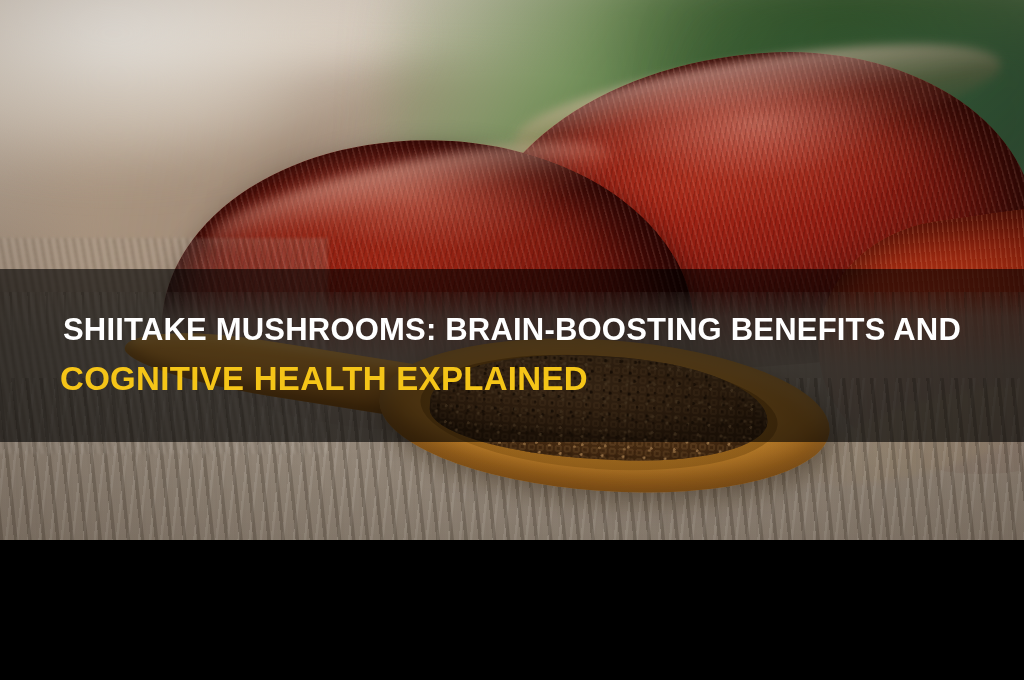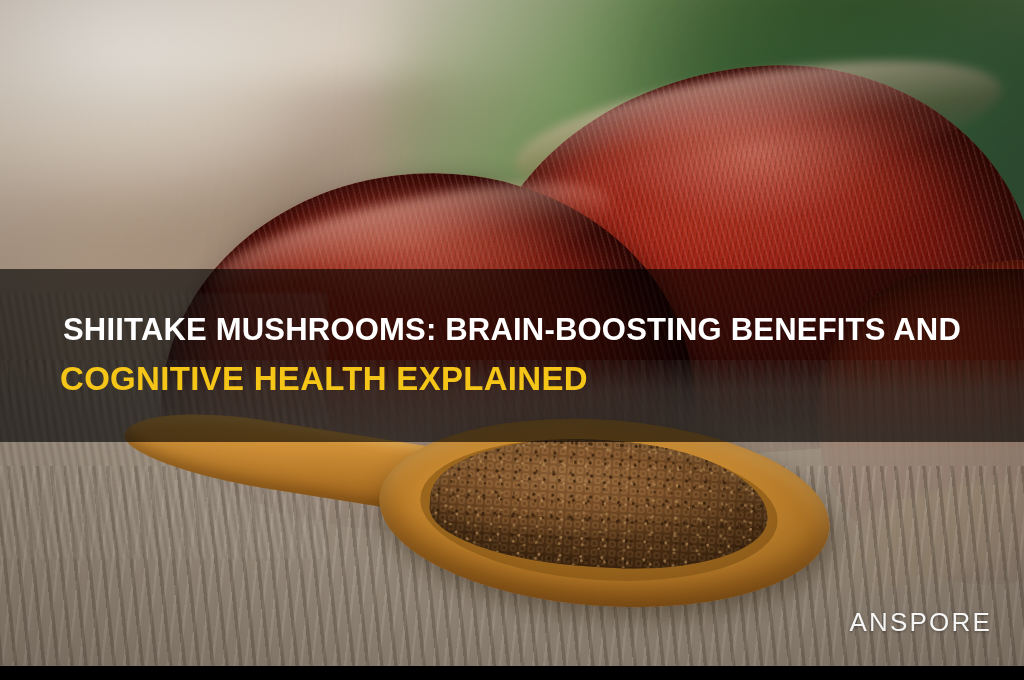--- a/index.html
+++ b/index.html
@@ -6,21 +6,21 @@
     margin: 0; padding: 0;
     background: #000;
   }
   body {
     font-family: "Liberation Sans", sans-serif;
   }
 
   .stage {
     position: relative;
     width: 1024px;
-    height: 666px;
+    height: 540px;
     overflow: hidden;
     background: #6e5a48;
   }
 
   
   .photo {
     position: absolute;
     inset: 0;
     overflow: hidden;
   }
@@ -353,15 +353,14 @@
     <div class="powder"></div>
 
     <div class="layer-vignette"></div>
   </div>
 
   <div class="title-band">
     <div class="title-line1">Shiitake Mushrooms: Brain-Boosting Benefits and</div>
     <div class="title-line2">Cognitive Health Explained</div>
   </div>
 
-  <div class="watermark">Anspore</div>
 
 </div>
 
 </body></html>

